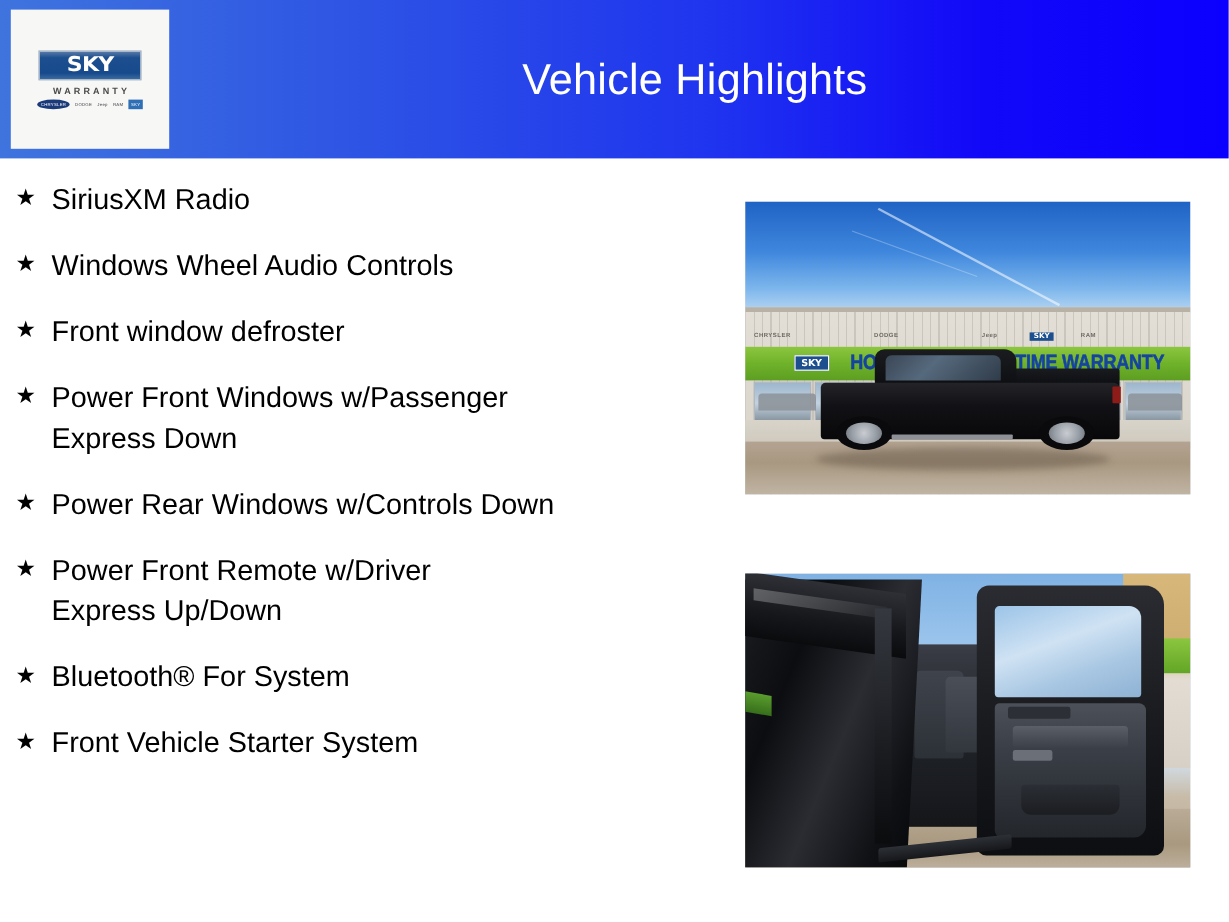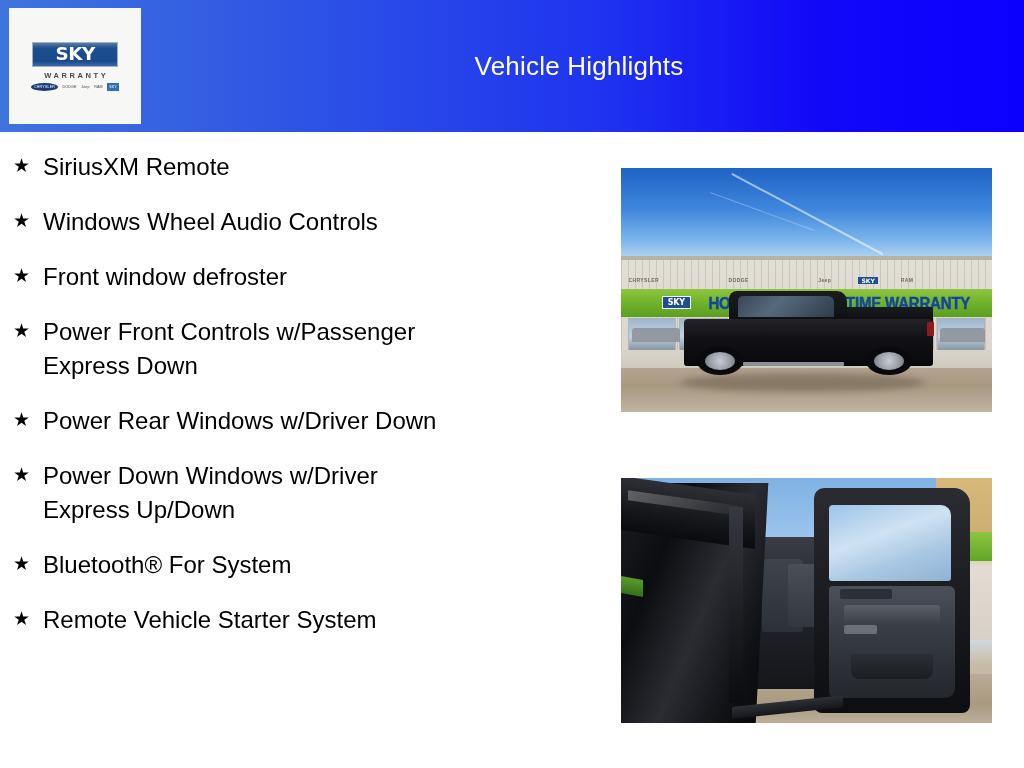--- a/index.html
+++ b/index.html
@@ -27,21 +27,21 @@
   .header-title {
     position: absolute;
     left: 160px;
     top: 0;
     width: 854px;
     height: 132px;
     display: flex;
     align-items: center;
     justify-content: center;
     color: #ffffff;
-    font-size: 26px;
+    font-size: 36px;
     font-weight: 400;
     letter-spacing: 0.2px;
     white-space: nowrap;
     transform: translateX(-8px);
   }
 
   
   .logo-card {
     position: absolute;
     left: 9px;
@@ -508,58 +508,58 @@
     </div>
   </div>
 </div>
 
 <div class="content">
 
   <div class="highlights">
 
     <div class="hl-item">
       <span class="hl-star">★</span>
-      <span class="hl-text">SiriusXM Remote</span>
+      <span class="hl-text">SiriusXM Radio</span>
     </div>
 
     <div class="hl-item">
       <span class="hl-star">★</span>
       <span class="hl-text">Windows Wheel Audio Controls</span>
     </div>
 
     <div class="hl-item">
       <span class="hl-star">★</span>
       <span class="hl-text">Front window defroster</span>
     </div>
 
     <div class="hl-item">
       <span class="hl-star">★</span>
-      <span class="hl-text">Power Front Controls w/Passenger
+      <span class="hl-text">Power Front Windows w/Passenger
 Express Down</span>
     </div>
 
     <div class="hl-item">
       <span class="hl-star">★</span>
-      <span class="hl-text">Power Rear Windows w/Driver Down</span>
-    </div>
-
-    <div class="hl-item">
-      <span class="hl-star">★</span>
-      <span class="hl-text">Power Down Windows w/Driver
+      <span class="hl-text">Power Rear Windows w/Controls Down</span>
+    </div>
+
+    <div class="hl-item">
+      <span class="hl-star">★</span>
+      <span class="hl-text">Power Front Remote w/Driver
 Express Up/Down</span>
     </div>
 
     <div class="hl-item">
       <span class="hl-star">★</span>
       <span class="hl-text">Bluetooth® For System</span>
     </div>
 
     <div class="hl-item">
       <span class="hl-star">★</span>
-      <span class="hl-text">Remote Vehicle Starter System</span>
+      <span class="hl-text">Front Vehicle Starter System</span>
     </div>
 
   </div>
 
   <div class="photo photo-one">
     <div class="p1-sky"></div>
     <div class="p1-contrail" style="left:30%;top:2%;width:46%;height:1.5px;transform:rotate(28deg);"></div>
     <div class="p1-contrail" style="left:24%;top:10%;width:30%;height:1px;transform:rotate(20deg);opacity:.5;"></div>
 
     <div class="p1-building"></div>

